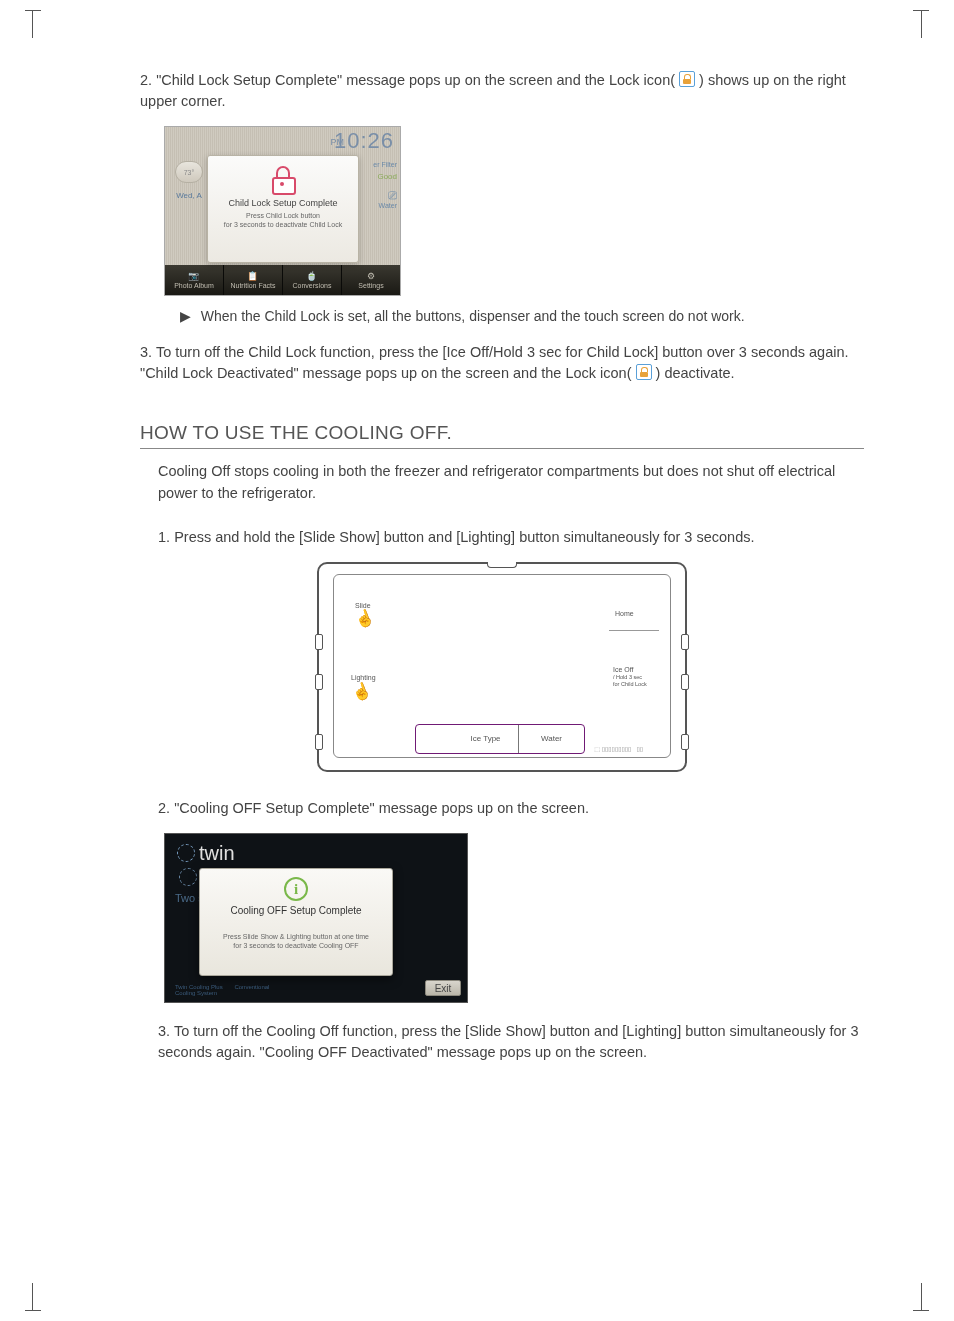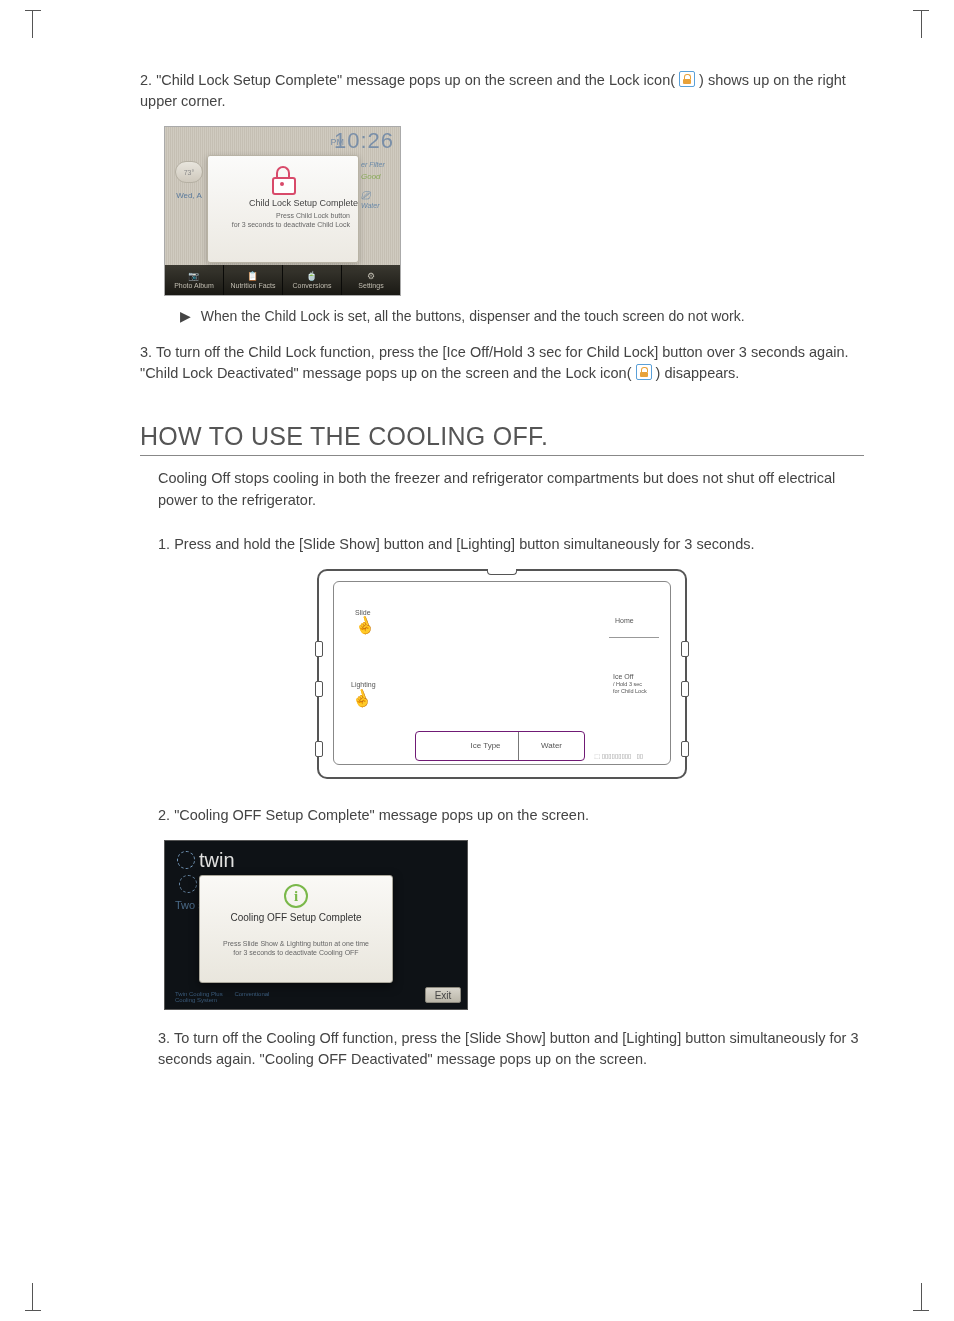--- a/index.html
+++ b/index.html
@@ -58,50 +58,50 @@
   }
   .fig1-time-pm{color:#7a8fa8;font-size:9px;position:absolute;right:56px;top:10px;}
   .fig1-time{color:#7a8fa8;font-size:22px;letter-spacing:1px;line-height:28px;}
   .fig1-mid {
     background: repeating-linear-gradient(90deg,#d0cbc0 0 1px,#c5bfb3 1px 2px);
     height:110px; position:relative;
   }
   .fig1-left{position:absolute;left:5px;top:6px;width:38px;text-align:center;}
   .fig1-temp{width:28px;height:22px;border-radius:11px;background:linear-gradient(#e8e5dd,#cfc9bd);margin:0 auto 8px;border:1px solid #b5b0a3;font-size:7px;color:#888;display:flex;align-items:center;justify-content:center;}
   .fig1-date{font-size:8px;color:#5a7a9c;}
-  .fig1-right{position:absolute;right:3px;top:6px;width:36px;text-align:left;font-size:7px;color:#6a89a8;font-style:italic;}
+  .fig1-right{position:absolute;right:3px;top:6px;width:36px;text-align:right;font-size:7px;color:#6a89a8;}
   .fig1-filter{margin-bottom:4px;}
   .fig1-good{color:#8aaa5a;margin-bottom:8px;font-size:8px;}
   .fig1-water-ic{color:#6a89a8;font-size:11px;}
   .fig1-water{color:#6a89a8;font-size:7px;}
   .fig1-popup{
     position:absolute;left:42px;top:0;width:152px;height:108px;
     background:linear-gradient(#fbfbfa,#ece9e2);
-    border:1px solid #b8b3a5;border-radius:3px;text-align:right;
+    border:1px solid #b8b3a5;border-radius:3px;text-align:center;
     box-shadow:0 2px 6px rgba(0,0,0,.2);
   }
   .fig1-lockicon{margin:10px auto 6px;width:26px;height:26px;position:relative;}
   .fig1-lockicon::before{content:"";position:absolute;left:6px;top:0;width:10px;height:9px;border:2.5px solid #d84a6a;border-bottom:none;border-radius:7px 7px 0 0;}
   .fig1-lockicon::after{content:"";position:absolute;left:2px;top:11px;width:20px;height:14px;background:#fff;border:2.5px solid #d84a6a;border-radius:3px;}
   .fig1-lockdot{position:absolute;left:10px;top:16px;width:4px;height:4px;background:#d84a6a;border-radius:50%;z-index:2;}
   .fig1-pt{font-size:9px;color:#444;font-weight:500;margin-bottom:3px;}
   .fig1-ps{font-size:7px;color:#666;line-height:1.3;padding:0 8px;}
   .fig1-tabs{
     display:flex;background:linear-gradient(#3a3830,#1a1914);height:30px;
   }
   .fig1-tab{flex:1;text-align:center;font-size:7px;color:#c0bcb0;display:flex;flex-direction:column;justify-content:center;align-items:center;gap:1px;border-right:1px solid #0a0a08;}
   .fig1-tab:last-child{border-right:none;}
   .fig1-tab-ic{font-size:9px;line-height:1;}
 
   .note-row{margin:10px 0 18px 40px;font-size:14px;color:#444;}
   .note-arrow{display:inline-block;margin-right:6px;}
 
   
   .section-h{
-    font-size:25px;color:#555;letter-spacing:.3px;
+    font-size:19px;color:#555;letter-spacing:.3px;
     border-bottom:1px solid #888;padding-bottom:4px;margin:38px 0 12px;
     font-weight:400;
   }
   .section-intro{margin:0 0 22px 18px;line-height:1.5;color:#444;font-size:14.5px;}
 
   
   .fig2-wrap{margin:14px auto 26px;display:flex;justify-content:center;}
   .fig2{
     width:370px;height:210px;border:2px solid #555;border-radius:10px;position:relative;
     background:#fff;font-size:8px;color:#555;
@@ -224,21 +224,21 @@
 
   <div class="note-row">
     <span class="note-arrow">▶</span>
     <span>When the Child Lock is set, all the buttons, dispenser and the touch screen do not work.</span>
   </div>
 
   <div class="step">
     <span class="step-num">3.</span>
     <span>To turn off the Child Lock function, press the [Ice Off/Hold 3 sec for Child Lock] button over 3 seconds again. "Child Lock Deactivated" message pops up on the screen and the Lock icon( </span>
     <span class="lock-inline"></span>
-    <span> ) disappears.</span>
+    <span> ) deactivate.</span>
   </div>
 
   <h2 class="section-h">HOW TO USE THE COOLING OFF.</h2>
   <p class="section-intro">Cooling Off stops cooling in both the freezer and refrigerator compartments but does not shut off electrical power to the refrigerator.</p>
 
   <div class="step" style="margin-left:18px;">
     <span class="step-num">1.</span>
     <span>Press and hold the [Slide Show] button and [Lighting] button simultaneously for 3 seconds.</span>
   </div>
 

